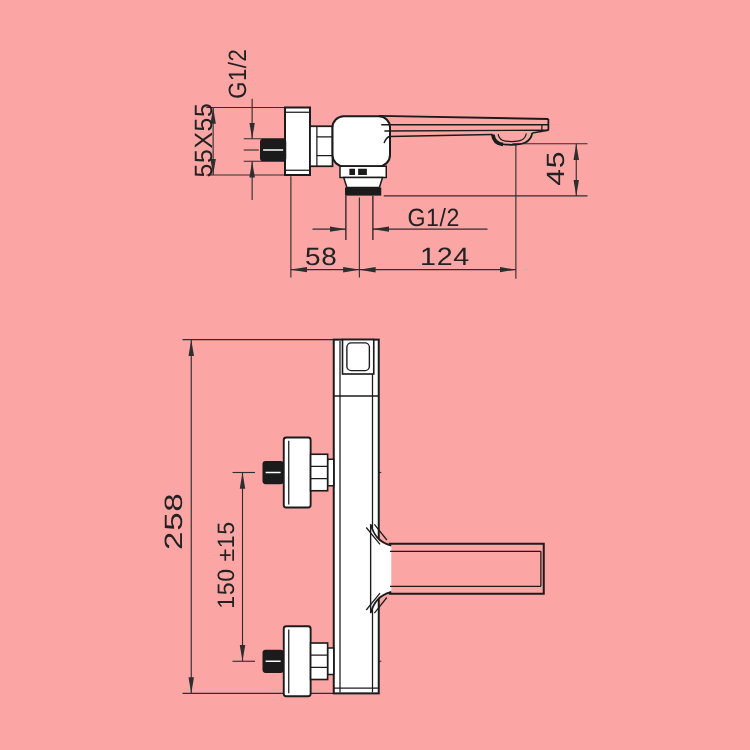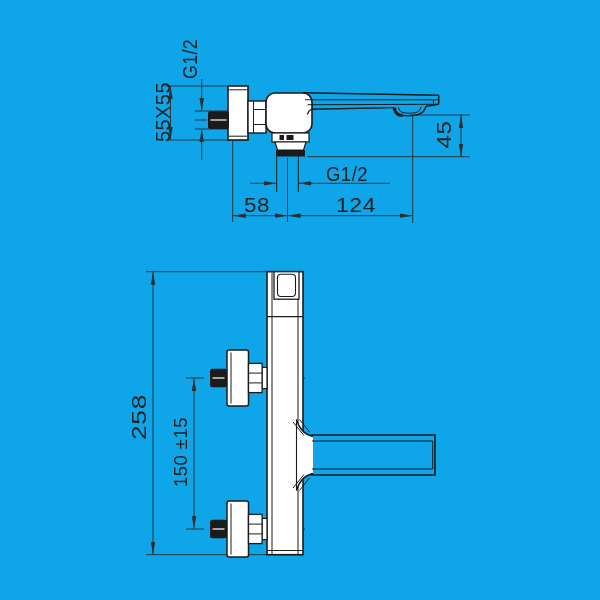--- a/index.html
+++ b/index.html
@@ -1,16 +1,16 @@
 <!DOCTYPE html>
 <html><head>
 <meta charset="utf-8">
 <style>
   html,body{margin:0;padding:0;background:#ffffff;}
-  .stage{width:600px;height:600px;position:relative;background:#0ea5e9;overflow:hidden;}
+  .stage{width:600px;height:600px;position:relative;background:#fca5a5;overflow:hidden;}
   .dim{font-family:"Liberation Sans",sans-serif;font-size:20px;fill:#222222;letter-spacing:.5px;}
   .dim.small{font-size:19px;}
 </style>
 </head>
 <body>
 
 <div class="stage">
 <svg width="600" height="600" viewBox="0 0 600 600">
   <defs>
     <marker id="arr" markerUnits="userSpaceOnUse" markerWidth="13" markerHeight="6" viewBox="0 0 13 6" refX="13" refY="2.7" orient="auto-start-reverse">

